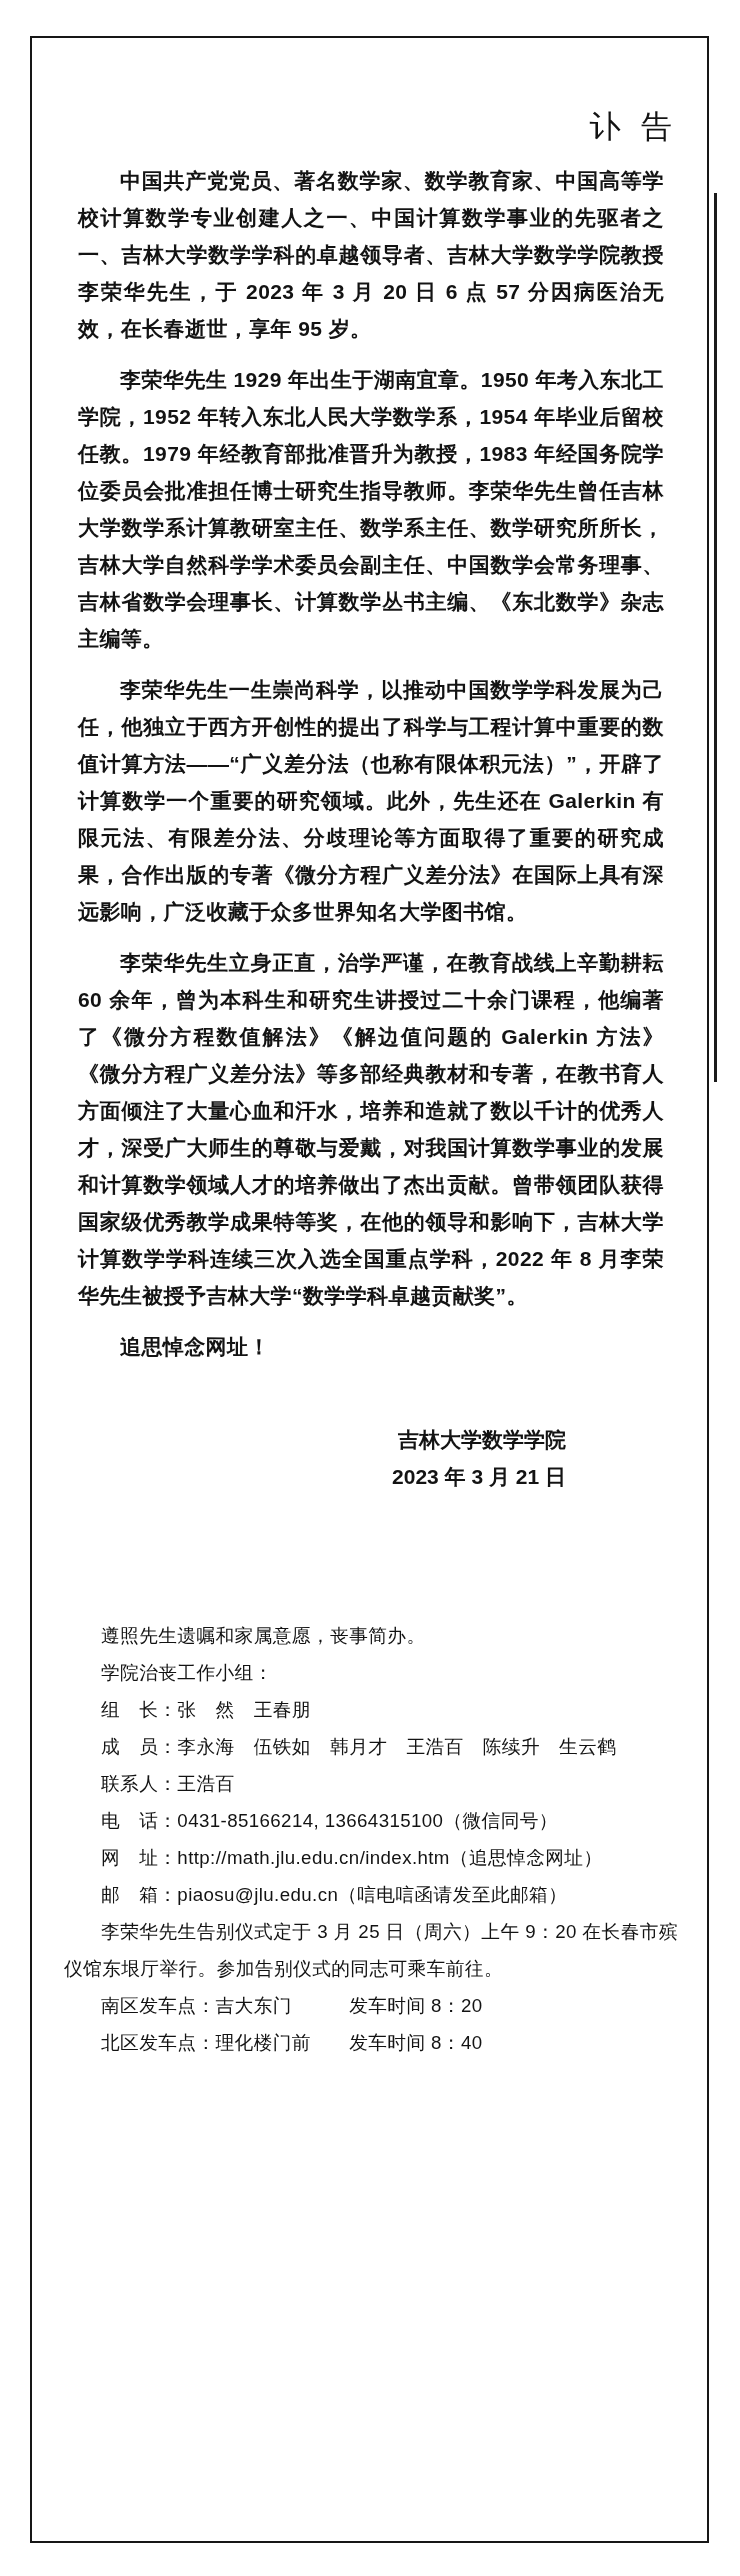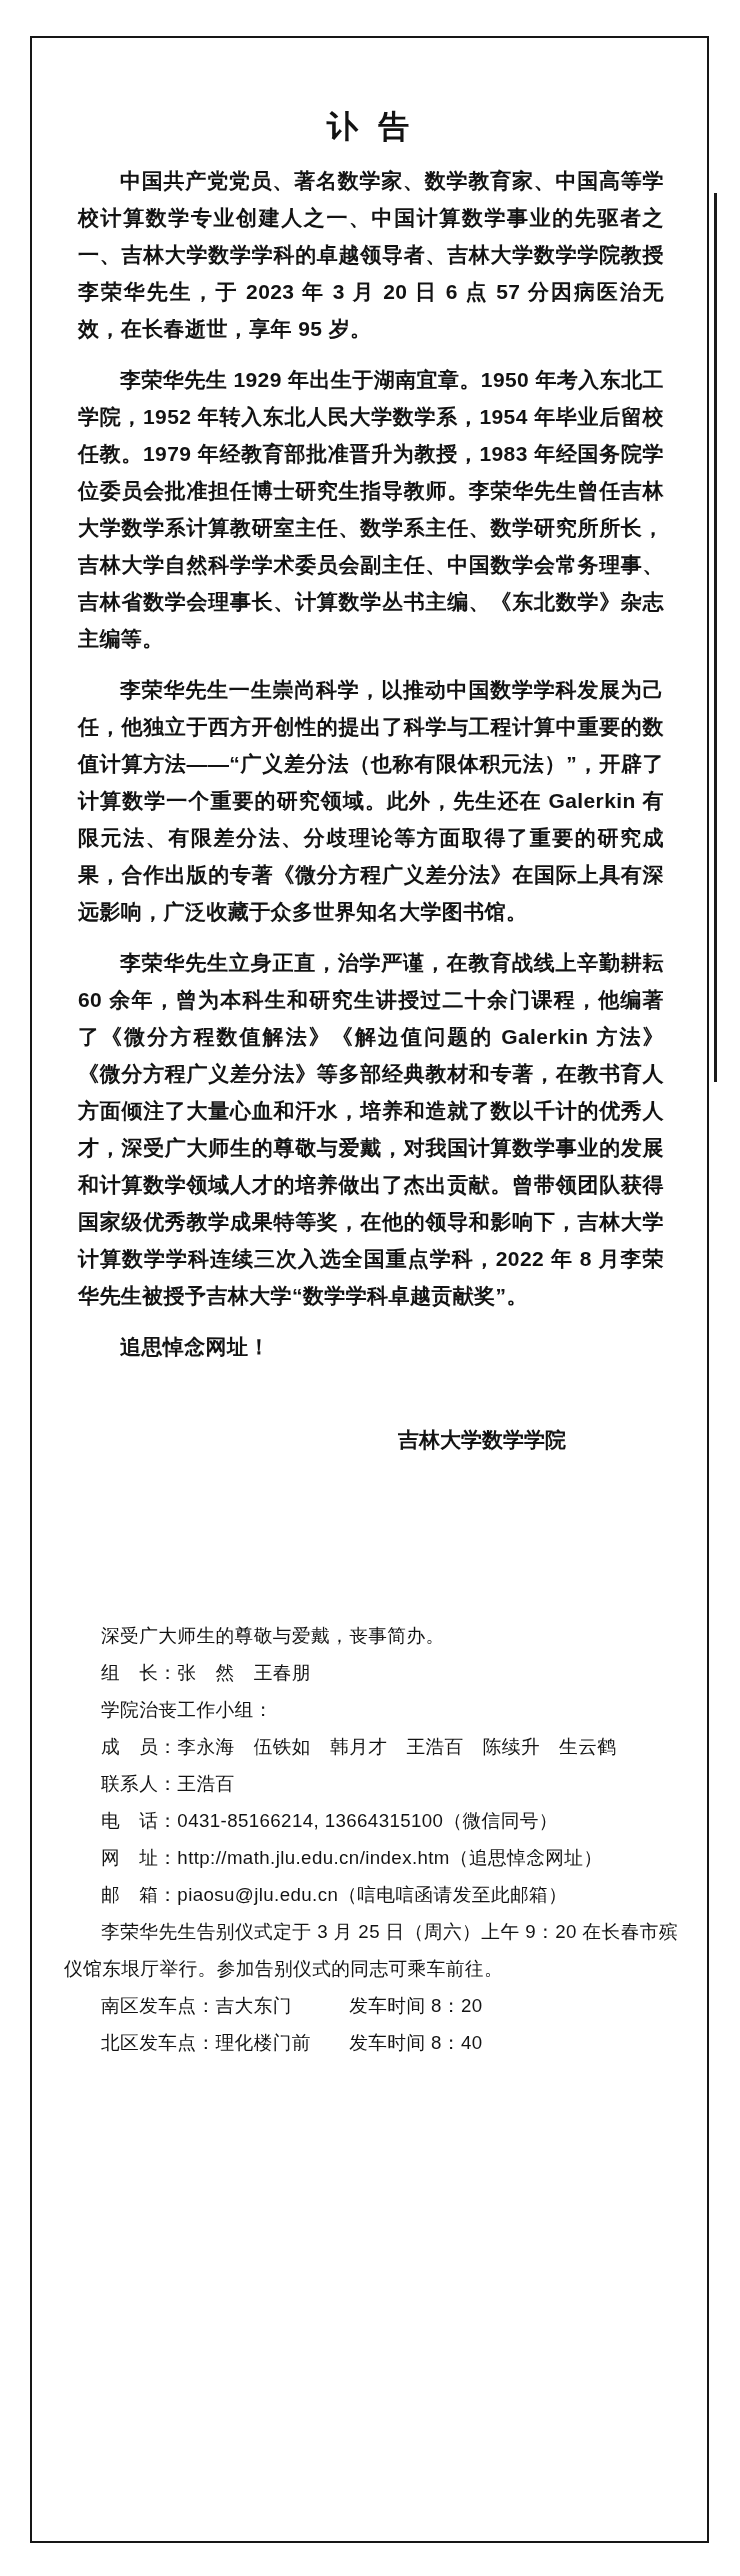--- a/index.html
+++ b/index.html
@@ -35,22 +35,22 @@
   .doc {
     position: absolute;
     left: 64px;
     top: 106px;
     width: 614px;
   }
   .doc-title {
     margin: 0 0 13.5px 0;
     font-size: 31px;
     line-height: 42px;
-    font-weight: bold;
-    text-align: center;
+    font-weight: normal;
+    text-align: right;
     letter-spacing: 6px;
   }
   .doc p.body-para {
     margin: 14px;
     font-size: 21px;
     line-height: 37px;
     text-align: justify;
     text-indent: 42px;
     font-weight: 600;
     letter-spacing: 0.4px;
@@ -92,27 +92,28 @@
   <h1 class="doc-title">讣  告</h1>
 
   <p class="body-para">中国共产党党员、著名数学家、数学教育家、中国高等学校计算数学专业创建人之一、中国计算数学事业的先驱者之一、吉林大学数学学科的卓越领导者、吉林大学数学学院教授李荣华先生，于 2023 年 3 月 20 日 6 点 57 分因病医治无效，在长春逝世，享年 95 岁。</p>
   <p class="body-para">李荣华先生 1929 年出生于湖南宜章。1950 年考入东北工学院，1952 年转入东北人民大学数学系，1954 年毕业后留校任教。1979 年经教育部批准晋升为教授，1983 年经国务院学位委员会批准担任博士研究生指导教师。李荣华先生曾任吉林大学数学系计算教研室主任、数学系主任、数学研究所所长，吉林大学自然科学学术委员会副主任、中国数学会常务理事、吉林省数学会理事长、计算数学丛书主编、《东北数学》杂志主编等。</p>
   <p class="body-para">李荣华先生一生崇尚科学，以推动中国数学学科发展为己任，他独立于西方开创性的提出了科学与工程计算中重要的数值计算方法——“广义差分法（也称有限体积元法）”，开辟了计算数学一个重要的研究领域。此外，先生还在 Galerkin 有限元法、有限差分法、分歧理论等方面取得了重要的研究成果，合作出版的专著《微分方程广义差分法》在国际上具有深远影响，广泛收藏于众多世界知名大学图书馆。</p>
   <p class="body-para">李荣华先生立身正直，治学严谨，在教育战线上辛勤耕耘 60 余年，曾为本科生和研究生讲授过二十余门课程，他编著了《微分方程数值解法》《解边值问题的 Galerkin 方法》《微分方程广义差分法》等多部经典教材和专著，在教书育人方面倾注了大量心血和汗水，培养和造就了数以千计的优秀人才，深受广大师生的尊敬与爱戴，对我国计算数学事业的发展和计算数学领域人才的培养做出了杰出贡献。曾带领团队获得国家级优秀教学成果特等奖，在他的领导和影响下，吉林大学计算数学学科连续三次入选全国重点学科，2022 年 8 月李荣华先生被授予吉林大学“数学学科卓越贡献奖”。</p>
   <p class="body-para">追思悼念网址！</p>
 
   <div class="signature-block">
     <div>吉林大学数学学院</div>
+    <div>2023 年 3 月 21 日</div>
   </div>
 </div>
 
 <div class="notice">
-  <div class="line">深受广大师生的尊敬与爱戴，丧事简办。</div>
+  <div class="line">遵照先生遗嘱和家属意愿，丧事简办。</div>
+  <div class="line">学院治丧工作小组：</div>
   <div class="line">组　长：张　然　王春朋</div>
-  <div class="line">学院治丧工作小组：</div>
   <div class="line">成　员：李永海　伍铁如　韩月才　王浩百　陈续升　生云鹤</div>
   <div class="line">联系人：王浩百</div>
   <div class="line">电　话：0431-85166214, 13664315100（微信同号）</div>
   <div class="line">网　址：http://math.jlu.edu.cn/index.htm（追思悼念网址）</div>
   <div class="line">邮　箱：piaosu@jlu.edu.cn（唁电唁函请发至此邮箱）</div>
   <div class="para">李荣华先生告别仪式定于 3 月 25 日（周六）上午 9：20 在长春市殡仪馆东垠厅举行。参加告别仪式的同志可乘车前往。</div>
   <div class="line">南区发车点：吉大东门　　　发车时间 8：20</div>
   <div class="line">北区发车点：理化楼门前　　发车时间 8：40</div>
 </div>
 

